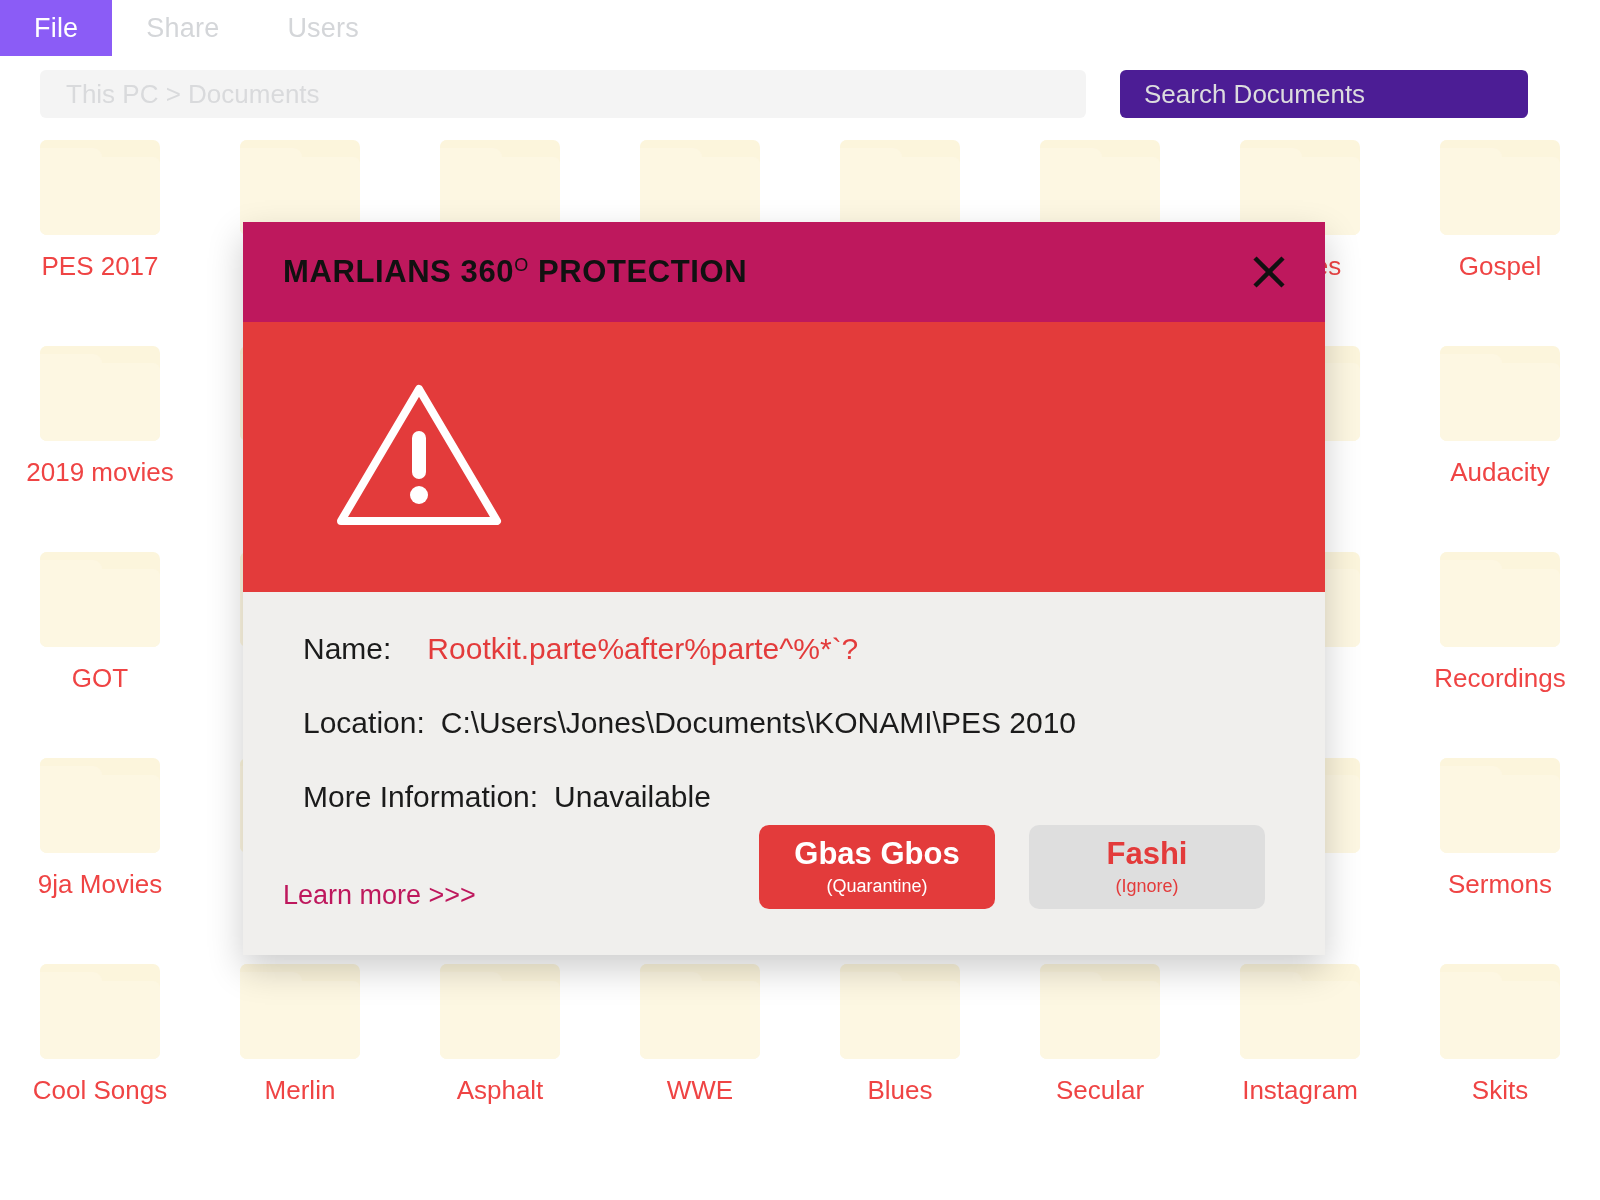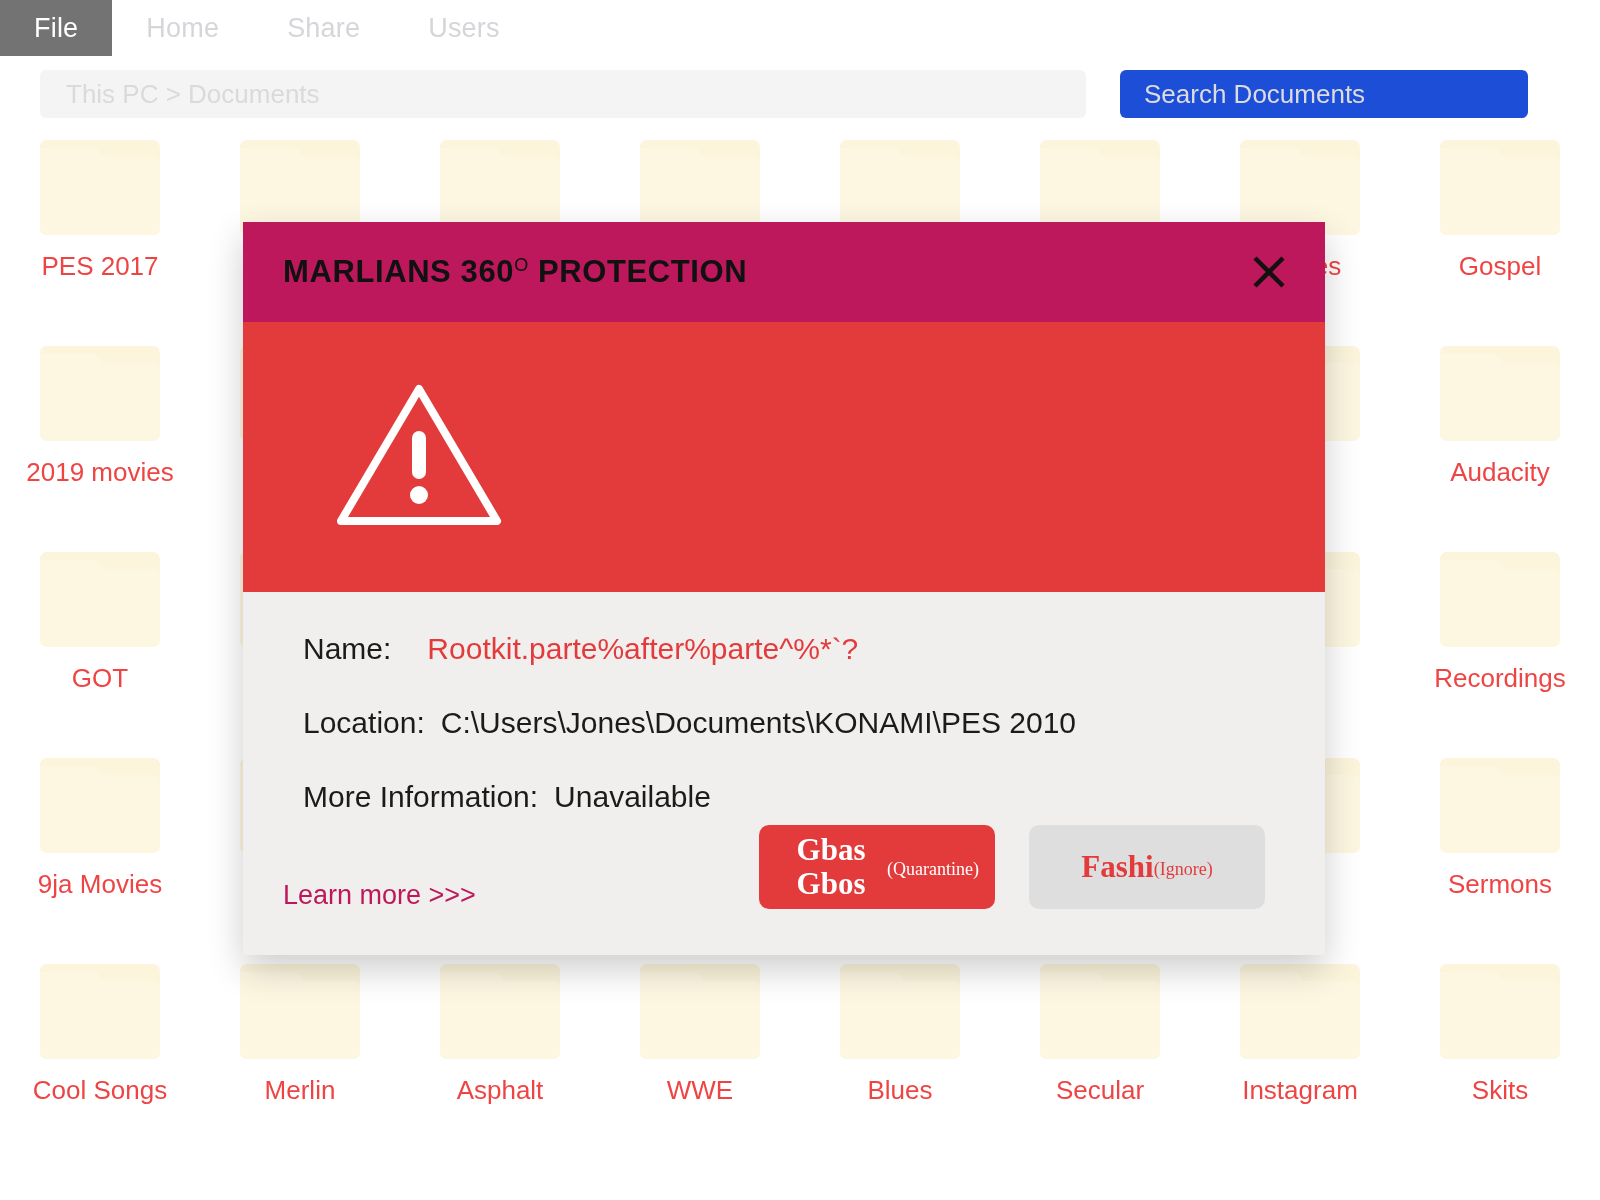--- a/index.html
+++ b/index.html
@@ -35,21 +35,21 @@
     display: flex;
     align-items: center;
     justify-content: center;
     font-size: 27px;
     color: #d4d6d9;
     padding: 0 34px;
     letter-spacing: 0.2px;
     user-select: none;
   }
   .ribbon-tab.active {
-    background: #737373;
+    background: #8b5cf6;
     color: #ffffff;
   }
 
   #addressbar-row {
     position: absolute;
     left: 0;
     top: 70px;
     width: 100%;
     height: 48px;
   }
@@ -67,21 +67,21 @@
     box-sizing: border-box;
     font-size: 26px;
     color: #d9dadc;
   }
   #search-box {
     position: absolute;
     left: 1120px;
     top: 0;
     width: 408px;
     height: 48px;
-    background: #1d4ed8;
+    background: #4c1d95;
     border-radius: 6px;
     display: flex;
     align-items: center;
     padding-left: 24px;
     box-sizing: border-box;
     font-size: 26px;
     color: #dcdcde;
   }
 
   
@@ -259,26 +259,26 @@
     display: flex;
     gap: 34px;
     align-items: center;
   }
   .action-button {
     width: 236px;
     height: 84px;
     border-radius: 10px;
     border: none;
     display: flex;
-    flex-direction: row;
+    flex-direction: column;
     align-items: center;
     justify-content: center;
     cursor: pointer;
-    font-family: Liberation Serif, serif;
-    padding: 16px;
+    font-family: Liberation Sans, sans-serif;
+    padding: 0;
   }
   .action-button .main {
     font-size: 31px;
     font-weight: bold;
     line-height: 1.1;
   }
   .action-button .sub {
     font-size: 18px;
     margin-top: 4px;
   }
@@ -291,21 +291,20 @@
   }
   #ignore-button .main, #ignore-button .sub { color: #e33b3b; }
 </style>
 </head>
 <body>
 
 <div id="explorer">
 
   <div id="ribbon-tabs">
       <div class="ribbon-tab active">File</div>
-      <div class="ribbon-tab">Home</div>
       <div class="ribbon-tab">Share</div>
       <div class="ribbon-tab">Users</div>
     </div>
 
   <div id="addressbar-row">
     <div id="breadcrumb">
       <span>This PC &gt; Documents</span>
     </div>
     <div id="search-box">
       <span>Search Documents</span>

